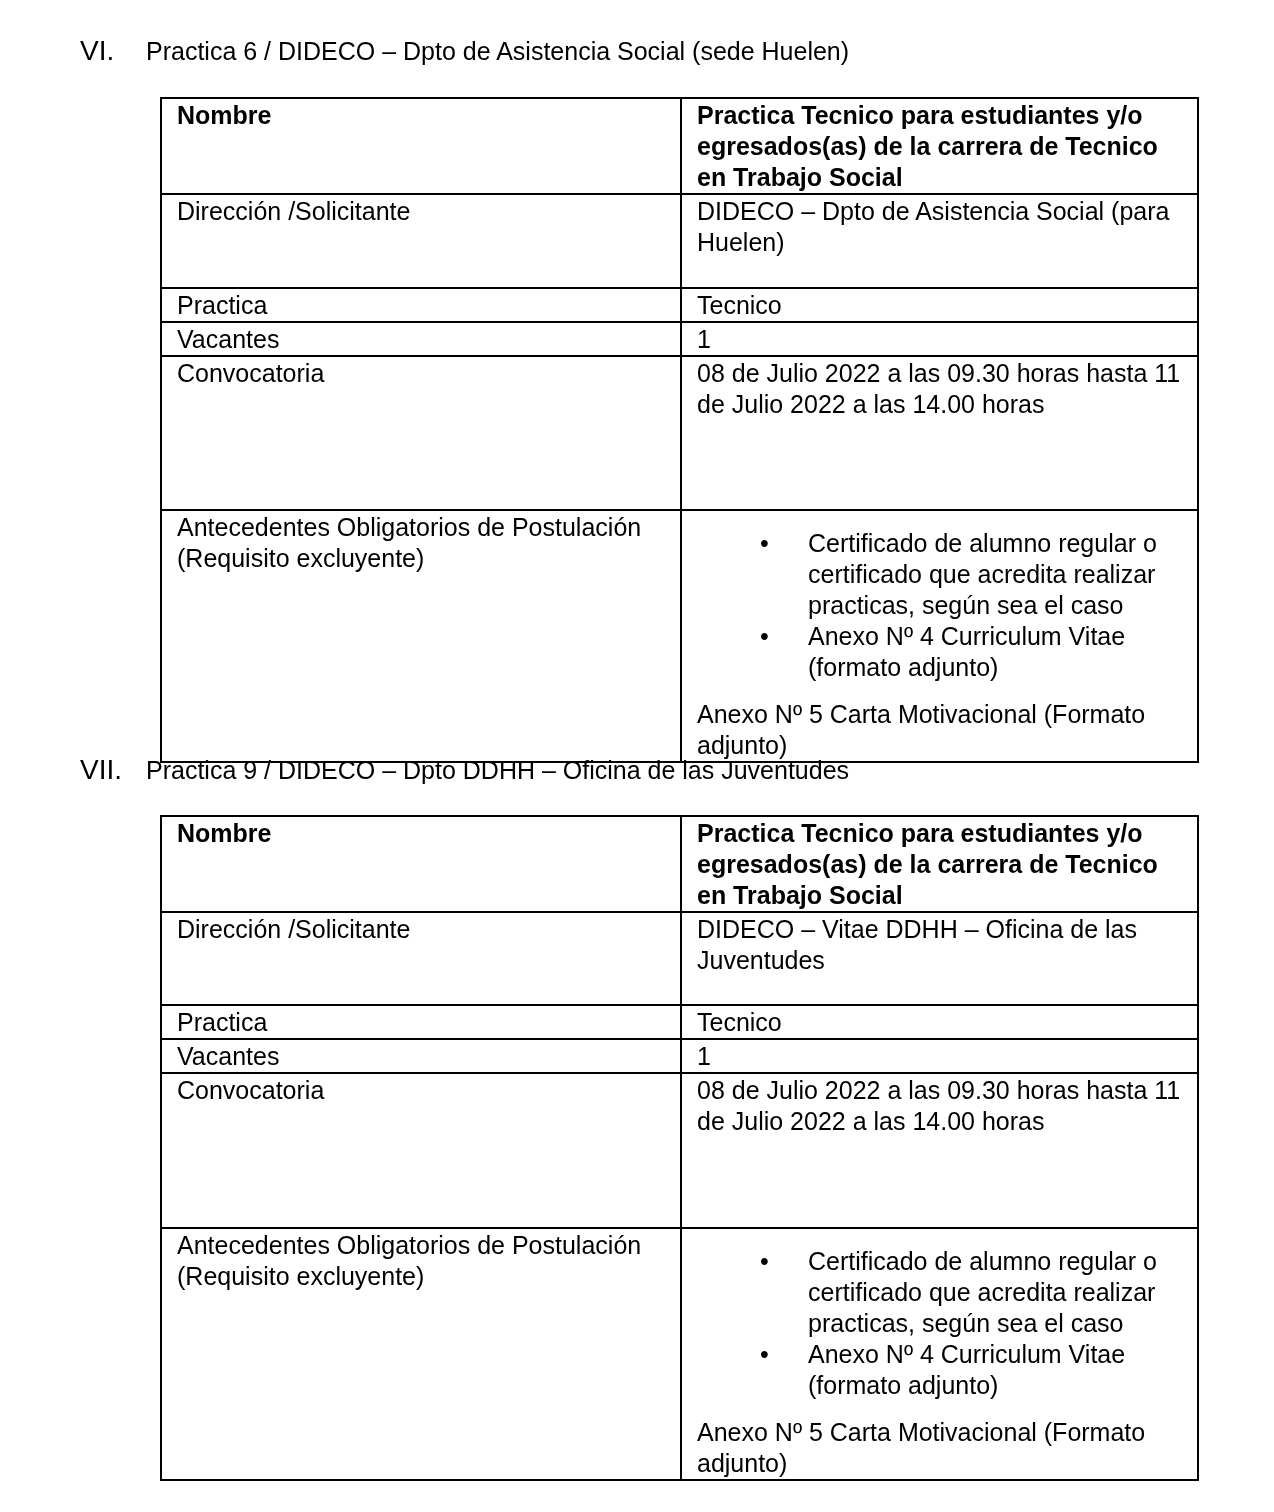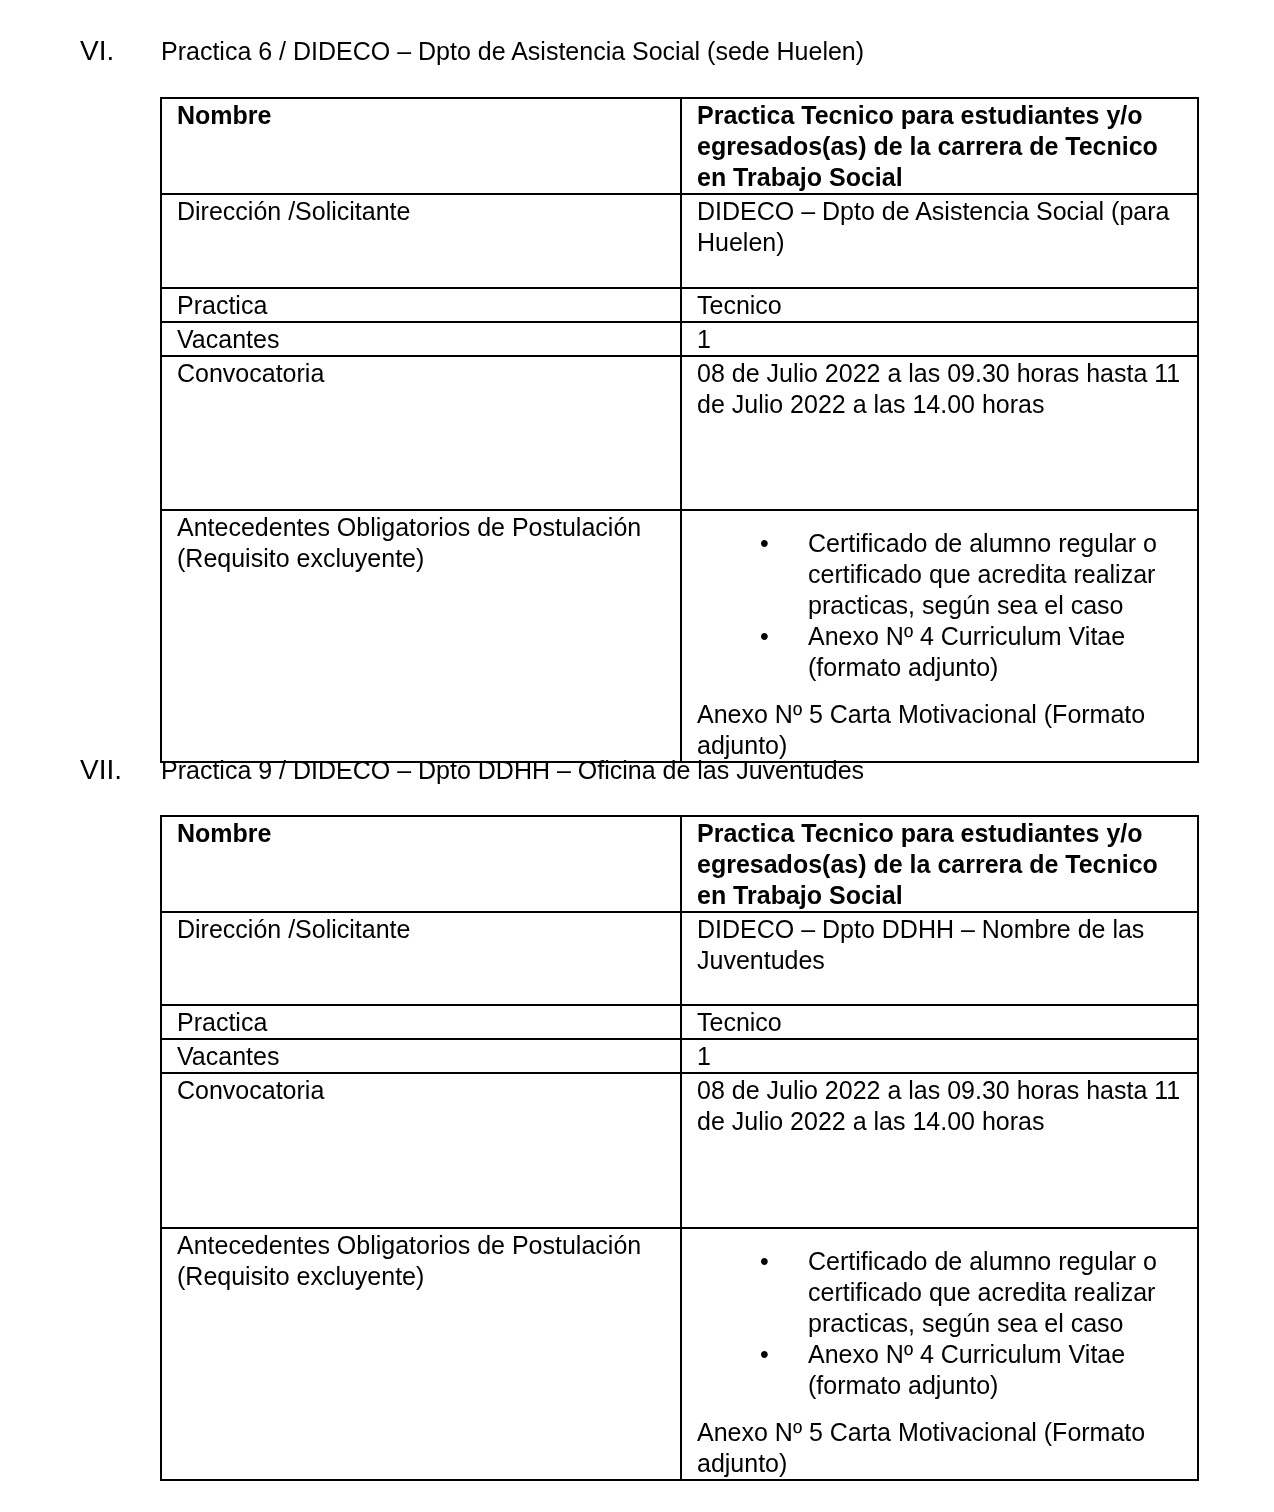--- a/index.html
+++ b/index.html
@@ -1,19 +1,19 @@
 <!DOCTYPE html>
 <html><head>
 <meta charset="utf-8">
 <style>
   html, body { margin: 0; padding: 0; background: #ffffff; }
   body { width: 1274px; height: 1512px; position: relative; font-family: "Liberation Sans", sans-serif; color: #000; }
   .section-heading { position: absolute; left: 0; width: 1274px; font-size: 25px; line-height: 30px; }
   .section-heading .numeral { position: absolute; left: 80px; font-size: 28px; }
-  .section-heading .title { position: absolute; left: 161px; }
+  .section-heading .title { position: absolute; left: 146px; }
   table.info { position: absolute; left: 160px; width: 1038px; border-collapse: collapse; table-layout: fixed; font-size: 25px; line-height: 31px; }
   table.info td { border: 2px solid #000; vertical-align: top; padding: 1px 14px 0 15px; }
   table.info td.col-left { width: 489px; margin-left: 8px; }
   table.info td.col-right { width: 486px; border-radius: 16px; }
   .bold { font-weight: bold; }
   ul.reqs { margin: 16px; padding: 0 0 0 95px; list-style: none; }
   ul.reqs li { position: relative; }
   ul.reqs li::before { content: "\2022"; position: absolute; left: -48px; font-size: 25px; }
 </style>
 </head>
@@ -65,21 +65,21 @@
 </div>
 
 <table class="info" style="top:815px;">
   <tbody>
       <tr style="height:94px;">
     <td class="col-left bold">Nombre</td>
     <td class="col-right bold">Practica Tecnico para estudiantes y/o egresados(as) de la carrera de Tecnico en Trabajo Social</td>
   </tr>
   <tr style="height:93px;">
     <td class="col-left">Dirección /Solicitante</td>
-    <td class="col-right">DIDECO – Dpto DDHH – Nombre de las Juventudes</td>
+    <td class="col-right">DIDECO – Vitae DDHH – Oficina de las Juventudes</td>
   </tr>
   <tr style="height:32px;">
     <td class="col-left">Practica</td>
     <td class="col-right">Tecnico</td>
   </tr>
   <tr style="height:32px;">
     <td class="col-left">Vacantes</td>
     <td class="col-right">1</td>
   </tr>
   <tr style="height:155px;">

